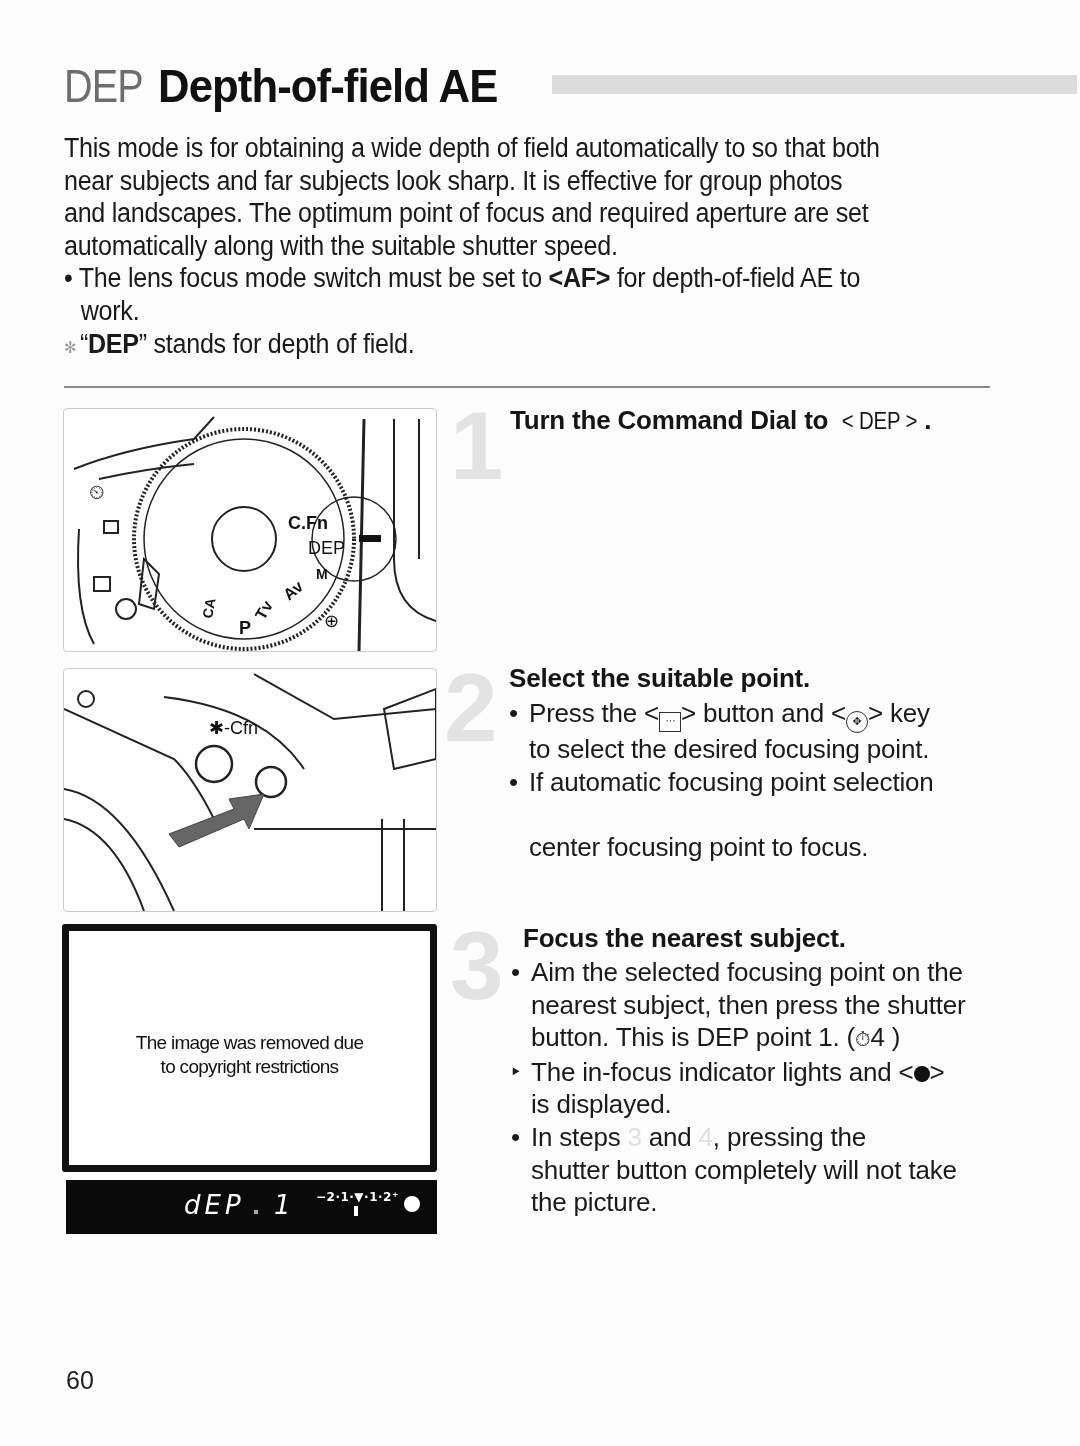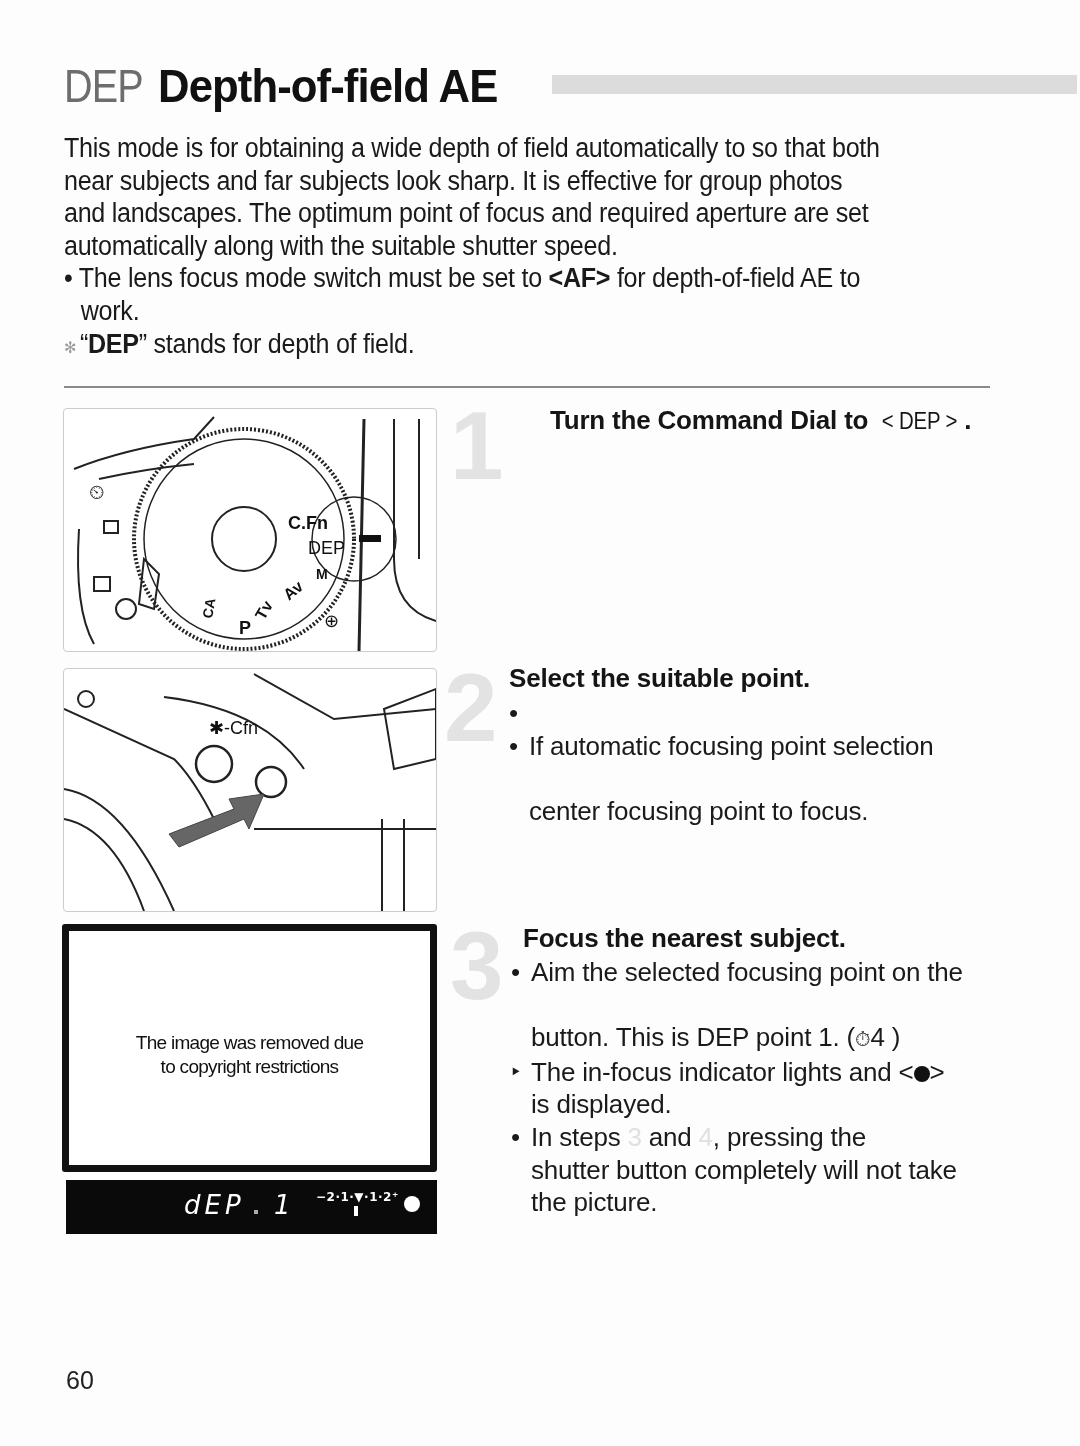--- a/index.html
+++ b/index.html
@@ -142,42 +142,43 @@
     <span class="lcd-dep">dEP</span>
     <span class="lcd-dot-sep"></span>
     <span class="lcd-num">1</span>
     <span class="lcd-scale">−2·1·▼·1·2⁺</span>
     <span class="lcd-tick"></span>
     <span class="lcd-focus"></span>
   </div>
 </div>
 
 <div class="step-num" style="left:450px; top:398px;">1</div>
-<div class="step-title" style="left:510px; top:405px;margin-left:40px;">
+<div class="step-title" style="left:510px; top:405px;">
   <span>Turn the Command Dial to </span><span class="dep-sym">&lt; DEP &gt;</span><span>.</span>
 </div>
 
 <div class="step-num" style="left:444px; top:660px;">2</div>
 <div class="step-title" style="left:509px; top:663px;">Select the suitable point.</div>
 <div class="step-body" style="left:509px; top:697px; width:520px;">
   <div class="li">
     <span class="mark">•</span>
+    <span><span>Press the &lt;</span><span class="iconbox">⋯</span><span>&gt; button and &lt;</span><span class="crossicon">✥</span><span>&gt; key</span><br><span>to select the desired focusing point.</span></span>
   </div>
   <div class="li">
     <span class="mark">•</span>
     <span><span>If automatic focusing point selection</span><br><br><span>center focusing point to focus.</span></span>
   </div>
 </div>
 
 <div class="step-num" style="left:450px; top:918px;">3</div>
 <div class="step-title" style="left:523px; top:923px;">Focus the nearest subject.</div>
 <div class="step-body" style="left:511px; top:956px; width:520px;">
   <div class="li">
     <span class="mark">•</span>
-    <span><span>Aim the selected focusing point on the</span><br><br><span>button. This is DEP point 1. (</span><span style="font-size:20px">⏱</span><span>4</span><span> )</span></span>
+    <span><span>Aim the selected focusing point on the</span><br><span>nearest subject, then press the shutter</span><br><span>button. This is DEP point 1. (</span><span style="font-size:20px">⏱</span><span>4</span><span> )</span></span>
   </div>
   <div class="li">
     <span class="mark">‣</span>
     <span><span>The in-focus indicator lights and &lt;</span><span class="dot"></span><span>&gt;</span><br><span>is displayed.</span></span>
   </div>
   <div class="li">
     <span class="mark">•</span>
     <span><span>In steps </span><span class="faint">3</span><span> and </span><span class="faint">4</span><span>, pressing the</span><br><span>shutter button completely will not take</span><br><span>the picture.</span></span>
   </div>
 </div>

